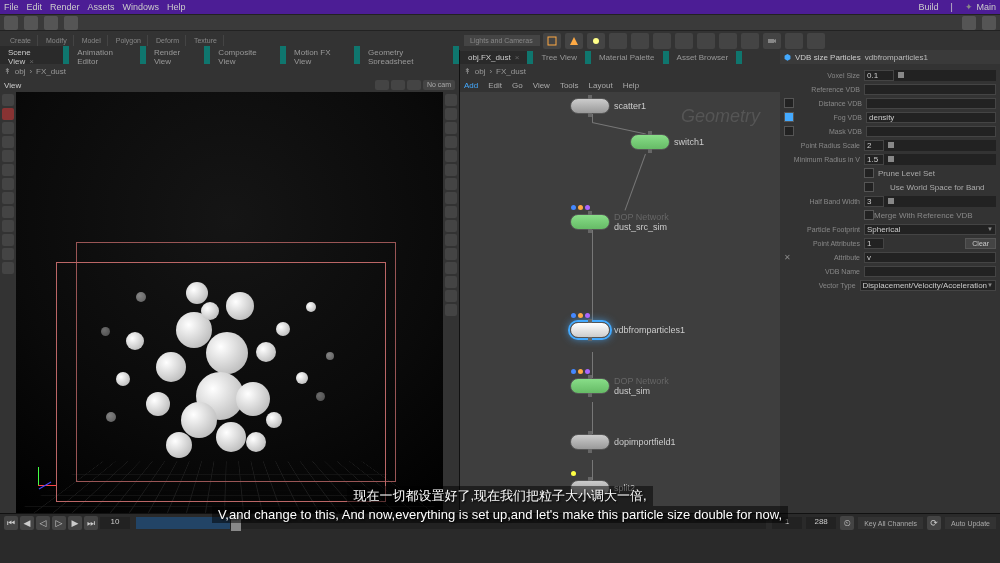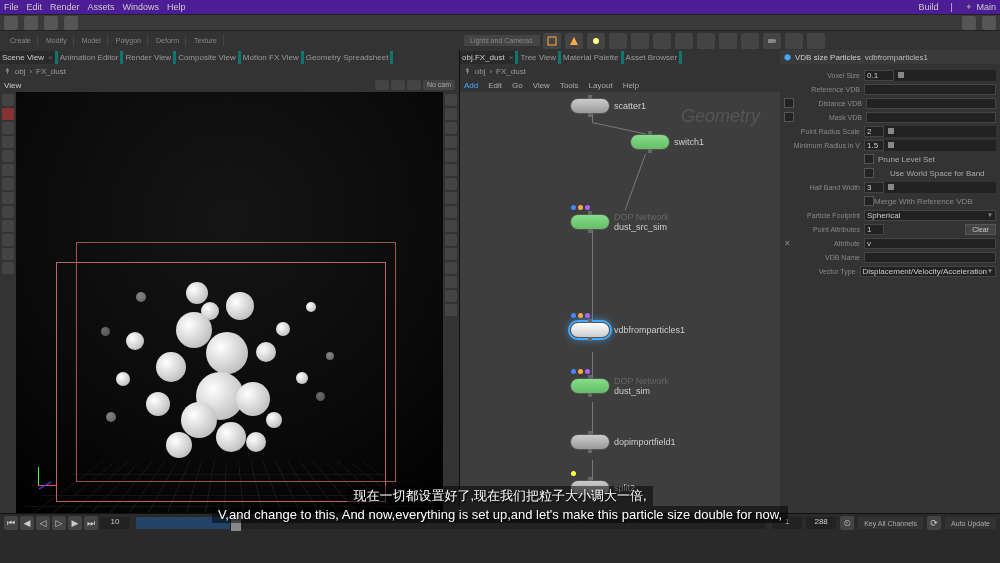--- a/index.html
+++ b/index.html
@@ -17,21 +17,21 @@
 .shelf-right { flex: 1; display: flex; align-items: center; padding: 0 4px; gap: 2px; overflow: hidden; }
 .shelf-tab { padding: 2px 6px; color: #888; border-right: 1px solid #444; white-space: nowrap; }
 .shelf-tool { width: 18px; height: 16px; background: #444; border-radius: 2px; margin: 0 1px; display: flex; align-items: center; justify-content: center; }
 .shelf-tool svg { width: 10px; height: 10px; }
 
 .main { display: flex; height: 463px; }
 .left-pane { width: 460px; background: #2a2a2a; border-right: 1px solid #111; display: flex; flex-direction: column; }
 .right-pane { flex: 1; display: flex; }
 
 .tabs { height: 14px; background: #333; display: flex; align-items: center; font-size: 8px; }
-.tab { padding: 2px 2px; color: #999; border-right: 3px solid #0f766e; }
+.tab { padding: 2px 8px; color: #999; border-right: 6px solid #0f766e; }
 .tab.active { background: #2a2a2a; color: #ccc; }
 .tab-x { margin-left: 4px; color: #666; }
 
 .breadcrumb { height: 14px; background: #333; display: flex; align-items: center; padding: 0 4px; font-size: 8px; color: #999; gap: 4px; }
 
 .viewport-head { height: 14px; background: #333; display: flex; align-items: center; padding: 0 4px; font-size: 8px; }
 .viewport-head .vtitle { color: #ccc; }
 .viewport-head .cambtns { margin-left: auto; display: flex; gap: 2px; }
 .cambtn { width: 14px; height: 10px; background: #444; border-radius: 2px; }
 .nocam { font-size: 7px; padding: 1px 4px; background: #444; border-radius: 2px; color: #aaa; }
@@ -384,20 +384,25 @@
       <div class="param-row">
         <div class="param-lbl">Reference VDB</div>
         <div class="param-fld"></div>
       </div>
       <div class="param-row">
         <div class="param-chk"></div>
         <div class="param-lbl" style="width:72px">Distance VDB</div>
         <div class="param-fld"></div>
       </div>
       <div class="param-row">
+        <div class="param-chk" style="background:#4af"></div>
+        <div class="param-lbl" style="width:72px">Fog VDB</div>
+        <div class="param-fld">density</div>
+      </div>
+      <div class="param-row">
         <div class="param-chk"></div>
         <div class="param-lbl" style="width:72px">Mask VDB</div>
         <div class="param-fld"></div>
       </div>
       <div class="param-row">
         <div class="param-lbl">Point Radius Scale</div>
         <div class="param-fld" style="flex:0 0 20px">2</div>
         <div class="param-sld"></div>
       </div>
       <div class="param-row">

